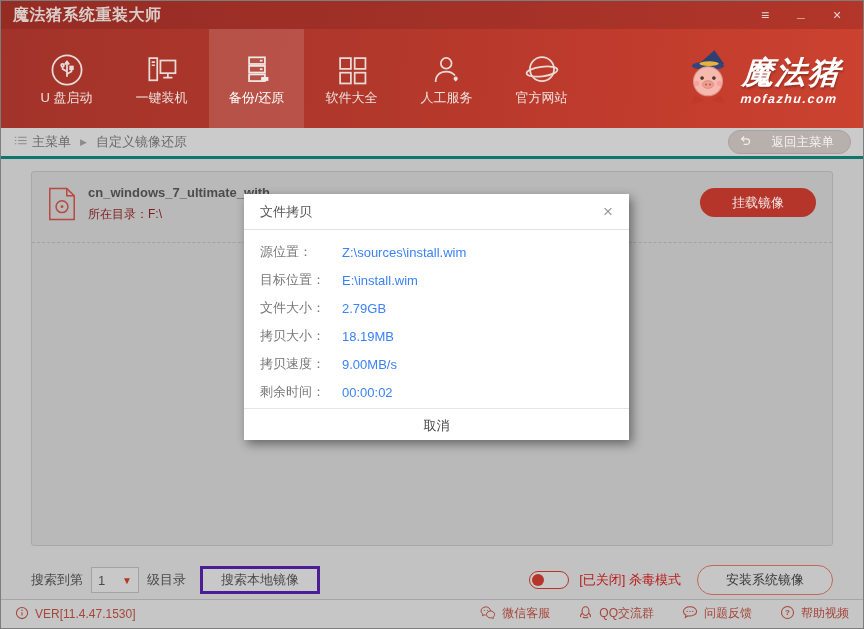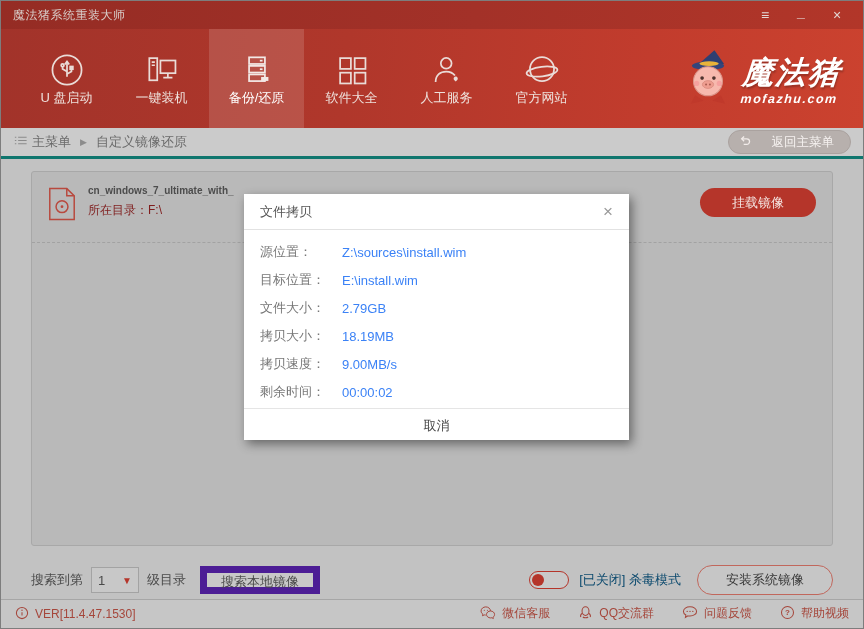--- a/index.html
+++ b/index.html
@@ -4,21 +4,21 @@
 <style>
   * { box-sizing: border-box; margin: 0; padding: 0; }
   html,body { width:864px; height:629px; }
   body { font-family: "Liberation Sans", "DejaVu Sans", sans-serif; background:#777; }
   .app { position:relative; width:864px; height:629px; display:flex; flex-direction:column;
          overflow:hidden; border:1px solid #7d7d7d; background:#c2c2c2; }
 
   
   .titlebar { height:28px; flex:0 0 28px; background:linear-gradient(90deg,#952c24,#a33128 55%,#b23629);
               display:flex; align-items:center; padding:0 12px; }
-  .titlebar .title { color:#d8cdc9; font-size:12px; letter-spacing:.5px; }
+  .titlebar .title { color:#d8cdc9; font-size:16px; letter-spacing:.5px;font-weight:bold; }
   .win-controls { margin-left:auto; display:flex; gap:20px; align-items:center; padding-right:6px; }
   .win-btn { color:#e3d8d5; font-size:14px; line-height:1; cursor:default; width:16px; text-align:center; }
   .win-btn.min { transform:translateY(-3px); font-weight:bold; }
 
   
   .navbar { height:99px; flex:0 0 99px; display:flex; align-items:stretch;
             background:linear-gradient(95deg,#a2332a 0%,#b0372b 40%,#c23c2d 75%,#cb422f 100%);
             padding-left:18px; }
   .nav-item { width:95px; display:flex; flex-direction:column; align-items:center; justify-content:center;
               gap:0; color:#eee0db; font-size:13px; cursor:pointer; }
@@ -37,38 +37,38 @@
   .back-btn { margin-left:auto; height:24px; border-radius:12px; background:#b7b0ad; border:1px solid #aaa29f;
               color:#f6f2f0; font-size:12.5px; display:flex; align-items:center; gap:20px; padding:0 16px 0 9px; cursor:pointer; }
 
   
   .content { position:relative; flex:1 1 auto; background:#c2c2c2; }
   .panel { position:absolute; left:30px; right:30px; top:12px; height:375px;
            background:#b9b9b9; border:1px solid #a8a8a8; border-radius:3px; }
   .file-row { display:flex; align-items:flex-start; padding:13px 16px 0 14px; height:71px;
               border-bottom:1px dashed #a2a2a2; }
   .file-icon { flex:0 0 auto; margin:2px 12px 0 2px; }
-  .file-name { font-size:10px; font-weight:bold; color:#4c4c4c; }
+  .file-name { font-size:13px; font-weight:bold; color:#4c4c4c; }
   .file-dir { font-size:12px; color:#7f1d1d; margin-top:6px; }
   .mount-btn { margin-left:auto; margin-top:3px; width:116px; height:29px; border-radius:15px; border:none;
                background:#b5352a; color:#f5e6e3; font-size:13px; cursor:pointer; }
 
   
   .bottom-controls { position:absolute; left:30px; right:30px; top:405px; height:32px;
                      display:flex; align-items:center; font-size:13px; color:#4a4a4a; }
   .depth-select { width:48px; height:26px; margin:0 8px; border:1px solid #a3a3a3; background:#c8c8c8;
                   display:flex; align-items:center; padding:0 6px; cursor:pointer; }
   .depth-select .caret { margin-left:auto; color:#b5352a; font-size:10px; }
-  .search-btn { margin-left:14px; width:120px; height:28px; border:7px solid #4c1d95; background:#c8c8c8;
+  .search-btn { margin-left:14px; width:120px; height:28px; border:3px solid #4c1d95; background:#c8c8c8;
                 color:#4a4a4a; font-size:13px; cursor:pointer; }
   .right-group { margin-left:auto; display:flex; align-items:center; }
   .toggle { width:40px; height:18px; border-radius:9px; border:1px solid #b5352a; background:#c9c9c9;
             position:relative; cursor:pointer; }
   .toggle .knob { position:absolute; left:2px; top:2px; width:12px; height:12px; border-radius:50%; background:#b5352a; }
-  .av-label { margin:0 16px 0 10px; color:#0c4a6e; }
+  .av-label { margin:0 16px 0 10px; color:#b91c1c; }
   .install-btn { width:136px; height:30px; border-radius:15px; border:1px solid #c1675c; background:#c6c6c6;
                  color:#3a3a3a; font-size:13px; cursor:pointer; }
 
   
   .footer { height:29px; flex:0 0 29px; background:#c6c6c6; border-top:1px solid #a6a6a6;
             display:flex; align-items:center; padding:0 14px; font-size:12px; color:#a5463b; }
   .footer-left { display:flex; align-items:center; gap:6px; cursor:pointer; }
   .footer-links { margin-left:auto; display:flex; gap:28px; }
   .footer-link { display:flex; align-items:flex-start; gap:6px; cursor:pointer; }
 

